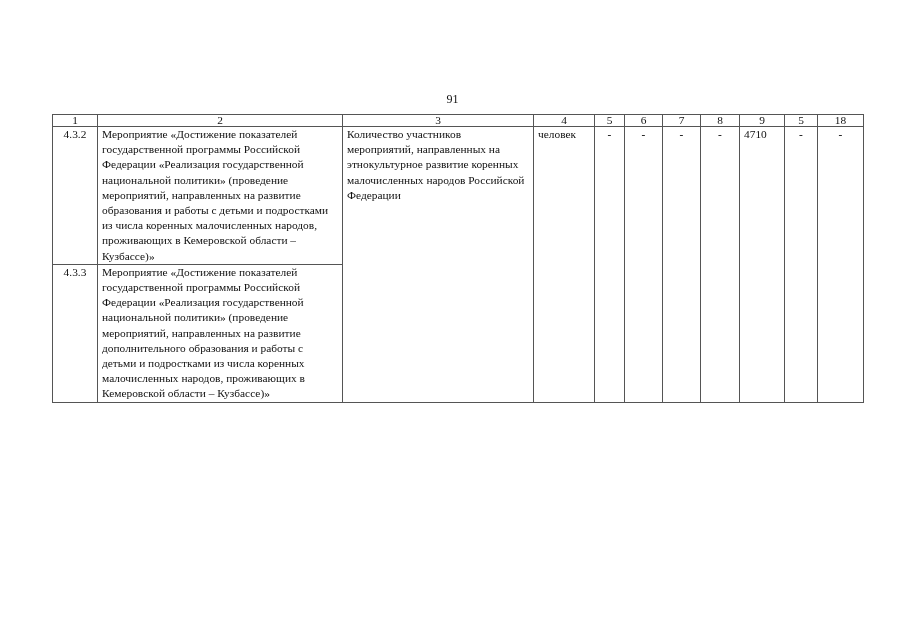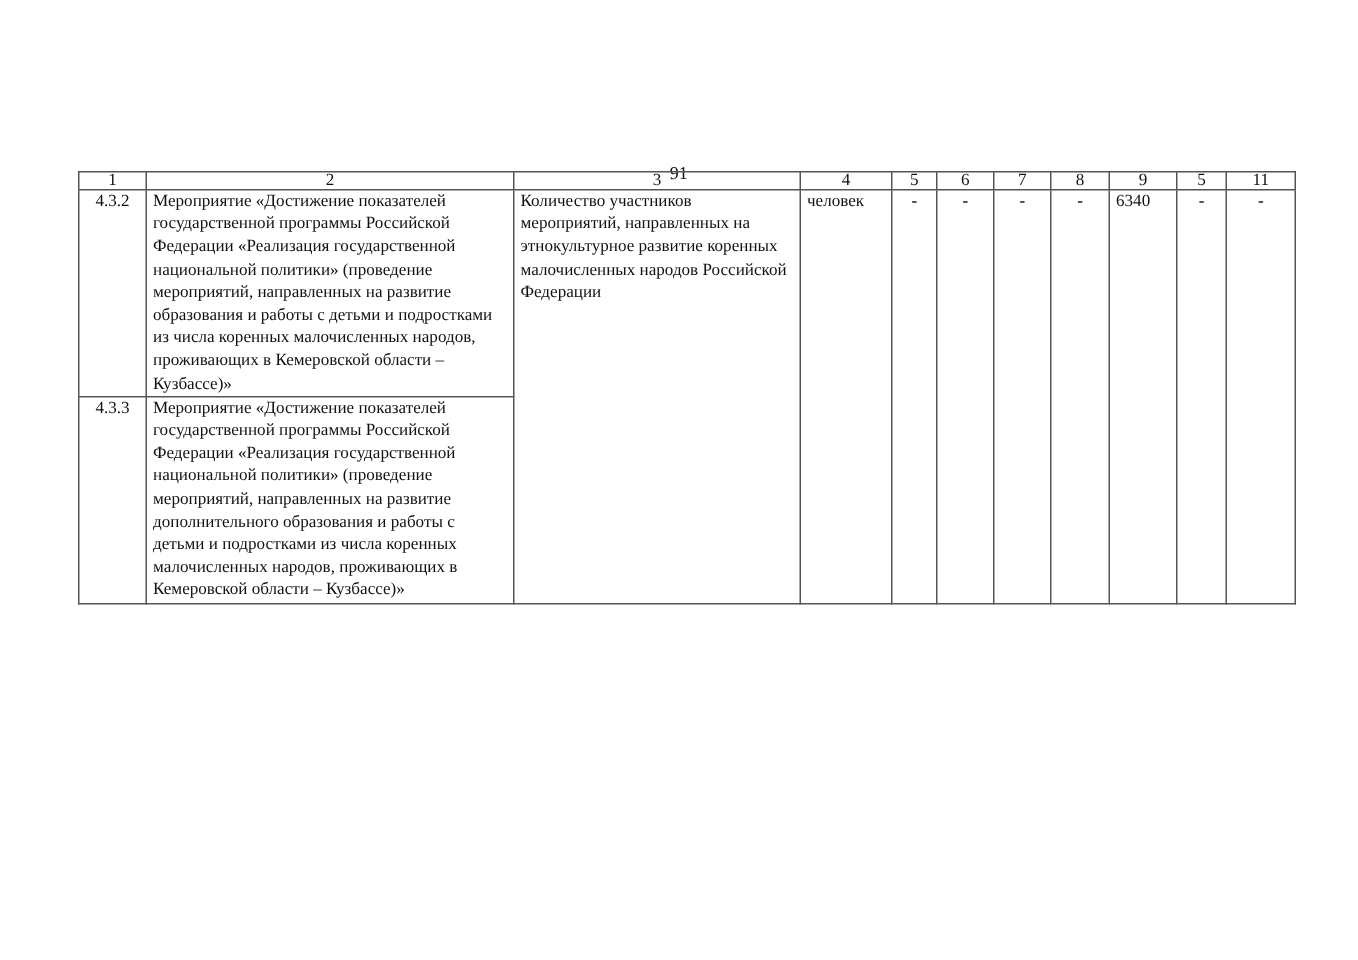--- a/index.html
+++ b/index.html
@@ -1,19 +1,19 @@
 <!DOCTYPE html>
 <html><head>
   <meta charset="utf-8">
   <style>
     html, body { margin: 0; padding: 0; background: #ffffff; }
     body { width: 905px; height: 640px; position: relative; overflow: hidden;
            font-family: "Liberation Serif", serif; color: #111; }
     .page-num { position: absolute; top: 92px; left: 0; width: 905px; text-align: center;
-                font-size: 12px; margin-top: 16px; }
+                font-size: 12px; }
     table.main { position: absolute; left: 52px; top: 114px; border-collapse: collapse;
                  table-layout: fixed; font-size: 11.4px; line-height: 15.2px; }
     table.main td { border: 1px solid #555; vertical-align: top; padding: 0 4px; }
     table.main tr.hdr td { text-align: center; height: 11px; line-height: 11px; padding: 0; }
     td.c-num { text-align: center; }
     td.c-center { text-align: left; }
     td.dash { text-align: center; font-weight: bold; }
     .r1 td { height: 134px; }
     .r2 td { height: 133px; }
   </style>
@@ -41,32 +41,32 @@
     <td>1</td>
     <td>2</td>
     <td>3</td>
     <td>4</td>
     <td>5</td>
     <td>6</td>
     <td>7</td>
     <td>8</td>
     <td>9</td>
     <td>5</td>
-    <td>11</td>
+    <td>18</td>
   </tr>
   <tr class="r1">
     <td class="c-num">4.3.2</td>
     <td>Мероприятие «Достижение показателей государственной программы Российской Федерации «Реализация государственной национальной политики» (проведение мероприятий, направленных на развитие образования и работы с детьми и подростками из числа коренных малочисленных народов, проживающих в Кемеровской области – Кузбассе)»</td>
     <td rowspan="2">Количество участников мероприятий, направленных на этнокультурное развитие коренных малочисленных народов Российской Федерации</td>
     <td rowspan="2" class="c-center">человек</td>
     <td rowspan="2" class="dash">-</td>
     <td rowspan="2" class="dash">-</td>
     <td rowspan="2" class="dash">-</td>
     <td rowspan="2" class="dash">-</td>
-    <td rowspan="2" class="c-center">6340</td>
+    <td rowspan="2" class="c-center">4710</td>
     <td rowspan="2" class="dash">-</td>
     <td rowspan="2" class="dash">-</td>
   </tr>
   <tr class="r2">
     <td class="c-num">4.3.3</td>
     <td>Мероприятие «Достижение показателей государственной программы Российской Федерации «Реализация государственной национальной политики» (проведение мероприятий, направленных на развитие дополнительного образования и работы с детьми и подростками из числа коренных малочисленных народов, проживающих в Кемеровской области – Кузбассе)»</td>
   </tr>
 </tbody>
   </table>
 

